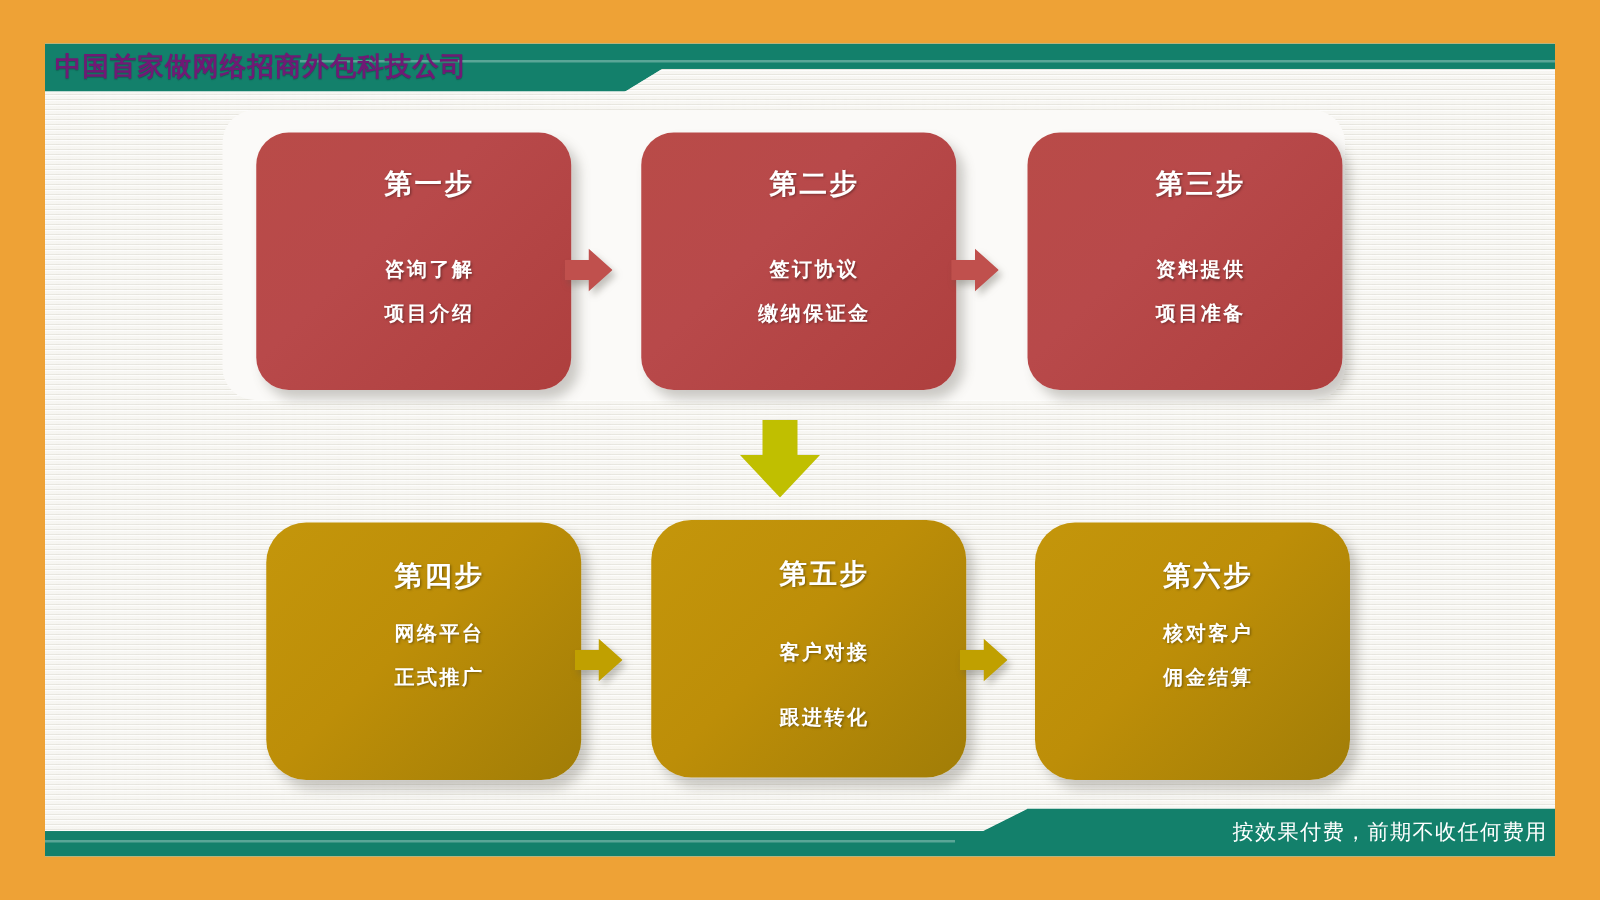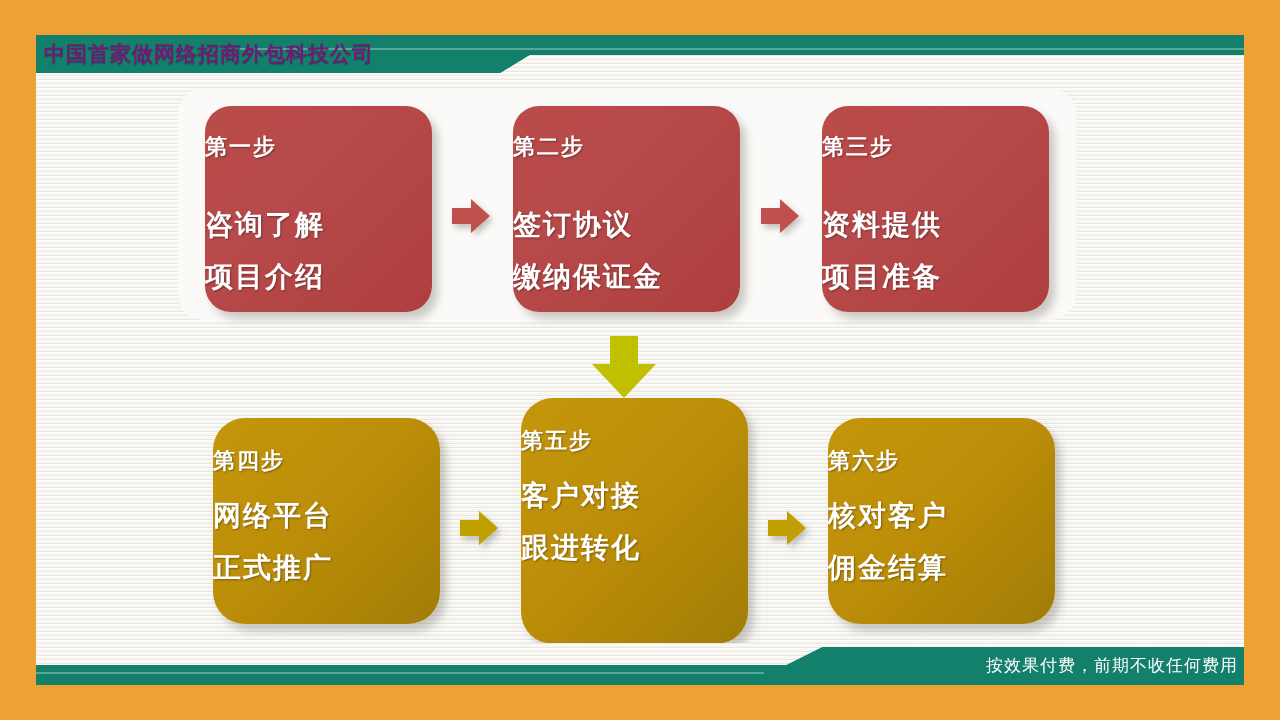--- a/index.html
+++ b/index.html
@@ -164,57 +164,58 @@
   }
 
   
   .step-card {
     position: absolute;
     border-radius: 26px;
     z-index: 3;
     box-shadow: 6px 7px 9px rgba(90,85,75,0.30);
     display: flex;
     flex-direction: column;
-    align-items: flex-start;
+    align-items: center;
     color: #ffffff;
     overflow: hidden;
+    padding-left: 25px;
   }
   .step-card.red {
     background: linear-gradient(135deg, #b94b48 0%, #b8494a 40%, #ae3f3e 100%);
   }
   .step-card.gold {
     background: linear-gradient(135deg, #c4960b 0%, #bd8e08 45%, #a17d07 100%);
     border-radius: 32px;
   }
   .card-title {
     font-size: 22px;
     font-weight: bold;
     letter-spacing: 2px;
     text-shadow: 1px 1px 2px rgba(0,0,0,0.35);
     white-space: nowrap;
   }
   .card-line {
-    font-size: 28px;
+    font-size: 16px;
     font-weight: bold;
     letter-spacing: 2px;
     text-shadow: 1px 1px 2px rgba(0,0,0,0.35);
     white-space: nowrap;
   }
 
   
   #card-1 { left: 205px; top: 106px; width: 227px; height: 206px; }
   #card-2 { left: 513px; top: 106px; width: 227px; height: 206px; }
   #card-3 { left: 822px; top: 106px; width: 227px; height: 206px; }
   .top-row .card-title { margin-top: 26px; }
   .top-row .card-line:nth-of-type(2) { margin-top: 44px; }
   .top-row .card-line:nth-of-type(3) { margin-top: 14px; }
 
   
   #card-4 { left: 213px; top: 418px; width: 227px; height: 206px; }
-  #card-5 { left: 521px; top: 398px; width: 227px; height: 246px; }
+  #card-5 { left: 521px; top: 416px; width: 227px; height: 206px; gap: 17px; }
   #card-6 { left: 828px; top: 418px; width: 227px; height: 206px; }
   .bottom-row .card-title { margin-top: 28px; }
   .bottom-row .card-line:nth-of-type(2) { margin-top: 21px; }
   .bottom-row .card-line:nth-of-type(3) { margin-top: 14px; }
 
   
   .arrow-right {
     position: absolute;
     width: 38px;
     height: 40px;

